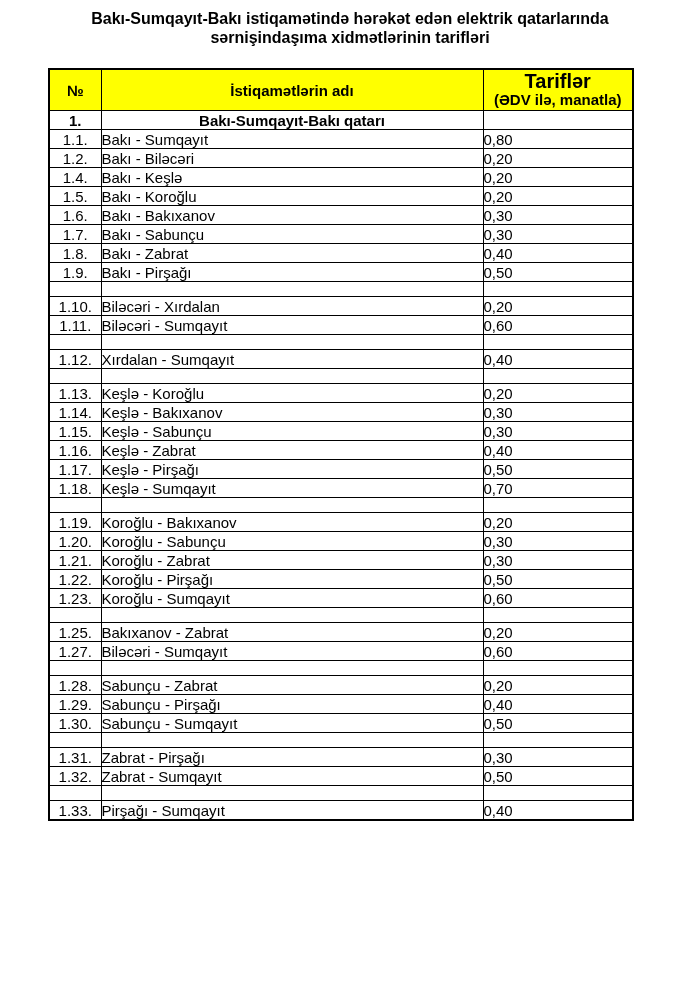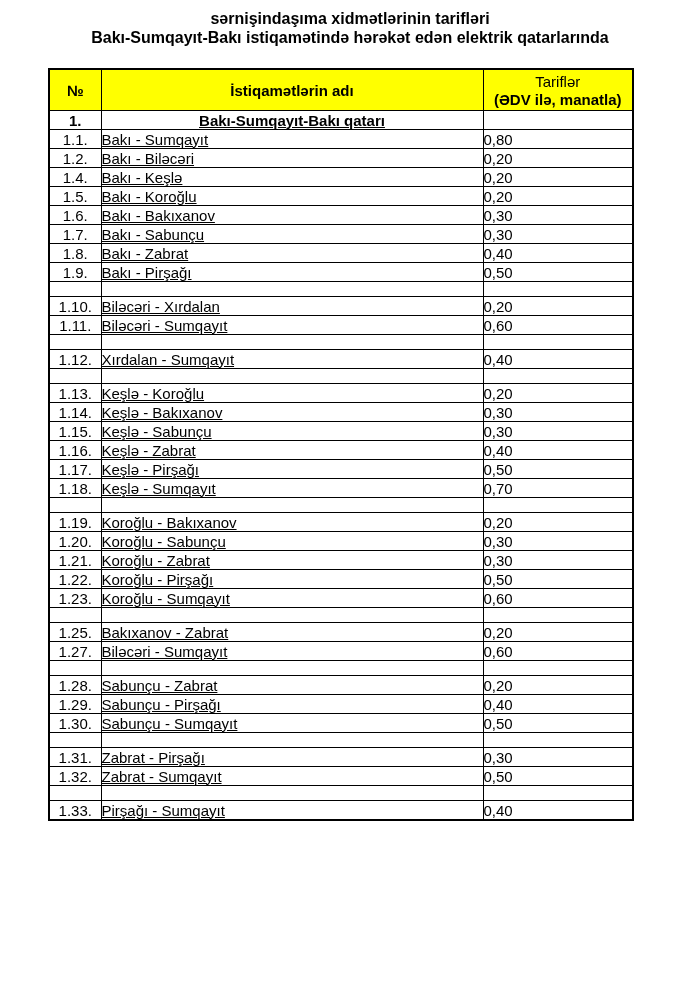--- a/index.html
+++ b/index.html
@@ -40,41 +40,41 @@
     vertical-align:middle;
   }
   thead th{
     background:var(--header-bg);
     border-bottom:2px solid var(--border-c);
     height:40px;
     font-weight:bold;
     text-align:center;
   }
   thead .tariff-sub{font-weight:bold;font-size:15px;line-height:18px;}
-  thead .tariff-main{font-weight:normal;font-size:15px;line-height:19px;}
+  thead .tariff-main{font-weight:bold;font-size:20px;line-height:19px;}
   tr.data td{height:18px;}
   tr.spacer td{height:14px;}
   td.no{text-align:center;}
-  td.name{text-align:left;padding-left:9px;text-decoration:underline;}
+  td.name{text-align:left;padding-left:9px;}
   td.tariff{text-align:left;}
   tr.section td{font-weight:bold;}
   tr.section td.name{text-align:center;padding-left:0;}
   .footer-note{
     margin:24px 0 0 48px;
     font-size:14px;
   }
 </style>
 </head>
 <body>
 
 <div class="page">
 
   <div class="doc-title">
+    <div>Bakı-Sumqayıt-Bakı istiqamətində hərəkət edən elektrik qatarlarında</div>
     <div>sərnişindaşıma xidmətlərinin tarifləri</div>
-    <div>Bakı-Sumqayıt-Bakı istiqamətində hərəkət edən elektrik qatarlarında</div>
   </div>
 
   <table class="tariff">
     <colgroup>
       <col style="width:52px">
       <col style="width:382px">
       <col style="width:150px">
     </colgroup>
     <thead>
       <tr>

